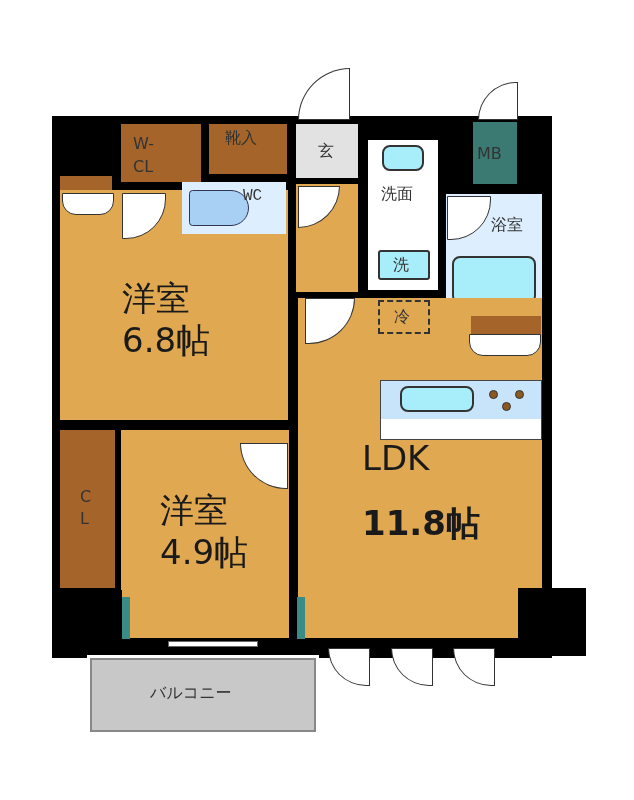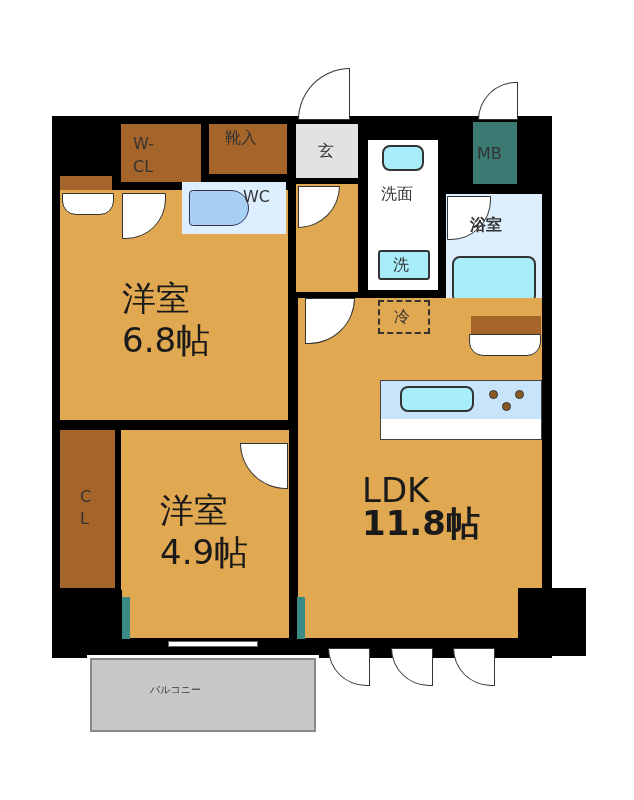--- a/index.html
+++ b/index.html
@@ -38,55 +38,55 @@
 
 <div class="abs closet" style="left:209px;top:124px;width:78px;height:50px;"></div>
 <div class="lbl room-sm" style="left:225px;top:129px;">靴入</div>
 
 <div class="abs gray" style="left:296px;top:124px;width:62px;height:54px;"></div>
 <div class="lbl room-sm" style="left:318px;top:142px;">玄</div>
 <div class="door" style="left:298px;top:68px;width:52px;height:52px;border-radius:52px 0 0 0;"></div>
 
 <div class="abs wet" style="left:182px;top:182px;width:104px;height:52px;"></div>
 <div class="abs" style="left:189px;top:190px;width:60px;height:36px;background:#a8d0f5;border:1px solid #335;border-radius:4px 20px 20px 4px;"></div>
-<div class="lbl room-sm" style="left:243px;top:188px;">WC</div>
+<div class="lbl room-sm" style="left:243px;top:188px;font-family:Liberation Mono, monospace;">WC</div>
 
 <div class="abs floor" style="left:296px;top:184px;width:62px;height:108px;"></div>
 <div class="door" style="left:298px;top:186px;width:42px;height:42px;border-radius:0 0 42px 0;"></div>
 
 <div class="abs white" style="left:368px;top:140px;width:70px;height:150px;"></div>
 <div class="fixture" style="left:382px;top:145px;width:42px;height:26px;"></div>
 <div class="lbl room-sm" style="left:381px;top:185px;">洗面</div>
 <div class="fixture" style="left:378px;top:250px;width:52px;height:30px;border-radius:3px;"></div>
 <div class="lbl room-sm" style="left:393px;top:256px;">洗</div>
 
 <div class="abs mb" style="left:473px;top:122px;width:44px;height:62px;"></div>
 <div class="lbl room-sm" style="left:477px;top:145px;">MB</div>
 <div class="door" style="left:478px;top:82px;width:40px;height:38px;border-radius:40px 0 0 0;"></div>
 
 <div class="abs wet" style="left:446px;top:194px;width:96px;height:116px;"></div>
 <div class="door" style="left:447px;top:196px;width:44px;height:44px;border-radius:0 0 40px 0;"></div>
-<div class="lbl room-sm" style="left:470px;top:216px;font-weight:bold;">浴室</div>
+<div class="lbl room-sm" style="left:491px;top:216px;">浴室</div>
 <div class="fixture" style="left:452px;top:256px;width:84px;height:48px;"></div>
 
 <div class="abs floor" style="left:298px;top:298px;width:244px;height:340px;"></div>
 <div class="abs floor" style="left:298px;top:298px;width:164px;height:40px;"></div>
 <div class="door" style="left:305px;top:298px;width:50px;height:46px;border-radius:0 0 46px 0;"></div>
 <div class="abs" style="left:378px;top:300px;width:52px;height:34px;border:2px dashed #333;"></div>
 <div class="lbl room-sm" style="left:394px;top:308px;">冷</div>
 <div class="abs closet" style="left:471px;top:316px;width:70px;height:18px;"></div>
 <div class="door" style="left:469px;top:334px;width:72px;height:22px;border-radius:0 0 14px 14px;"></div>
 
 <div class="abs" style="left:380px;top:380px;width:162px;height:60px;background:#fff;border:1px solid #444;"></div>
 <div class="abs wet" style="left:381px;top:381px;width:160px;height:38px;background:#c7e4fb;"></div>
 <div class="fixture" style="left:400px;top:386px;width:74px;height:26px;"></div>
 <div class="dot" style="left:489px;top:390px;"></div>
 <div class="dot" style="left:515px;top:390px;"></div>
 <div class="dot" style="left:502px;top:402px;"></div>
-<div class="lbl room-big" style="left:362px;top:472px;">LDK</div>
+<div class="lbl room-big" style="left:362px;top:440px;">LDK</div>
 <div class="lbl room-big" style="left:362px;top:505px;font-weight:bold;">11.8帖</div>
 <div class="abs wall" style="left:518px;top:588px;width:68px;height:68px;"></div>
 <div class="abs teal" style="left:297px;top:597px;width:8px;height:42px;"></div>
 <div class="door" style="left:328px;top:648px;width:42px;height:38px;border-radius:0 0 0 40px;"></div>
 <div class="door" style="left:391px;top:648px;width:42px;height:38px;border-radius:0 0 0 40px;"></div>
 <div class="door" style="left:453px;top:648px;width:42px;height:38px;border-radius:0 0 0 40px;"></div>
 
 <div class="abs floor" style="left:121px;top:430px;width:168px;height:208px;"></div>
 <div class="abs closet" style="left:60px;top:430px;width:55px;height:158px;"></div>
 <div class="lbl room-sm" style="left:80px;top:488px;">C</div>
@@ -95,13 +95,13 @@
 <div class="abs wall" style="left:52px;top:590px;width:70px;height:68px;"></div>
 <div class="abs teal" style="left:122px;top:597px;width:8px;height:42px;"></div>
 <div class="abs" style="left:168px;top:641px;width:90px;height:6px;background:#fff;border:1px solid #666;"></div>
 <div class="lbl room-big" style="left:160px;top:492px;">洋室</div>
 <div class="lbl room-big" style="left:160px;top:534px;">4.9帖</div>
 
 <div class="lbl room-big" style="left:122px;top:280px;">洋室</div>
 <div class="lbl room-big" style="left:122px;top:322px;">6.8帖</div>
 
 <div class="abs bal" style="left:90px;top:658px;width:226px;height:74px;"></div>
-<div class="lbl room-sm" style="left:150px;top:684px;font-size:10px;">バルコニー</div>
+<div class="lbl room-sm" style="left:150px;top:684px;font-size:16px;">バルコニー</div>
 
 </body></html>

